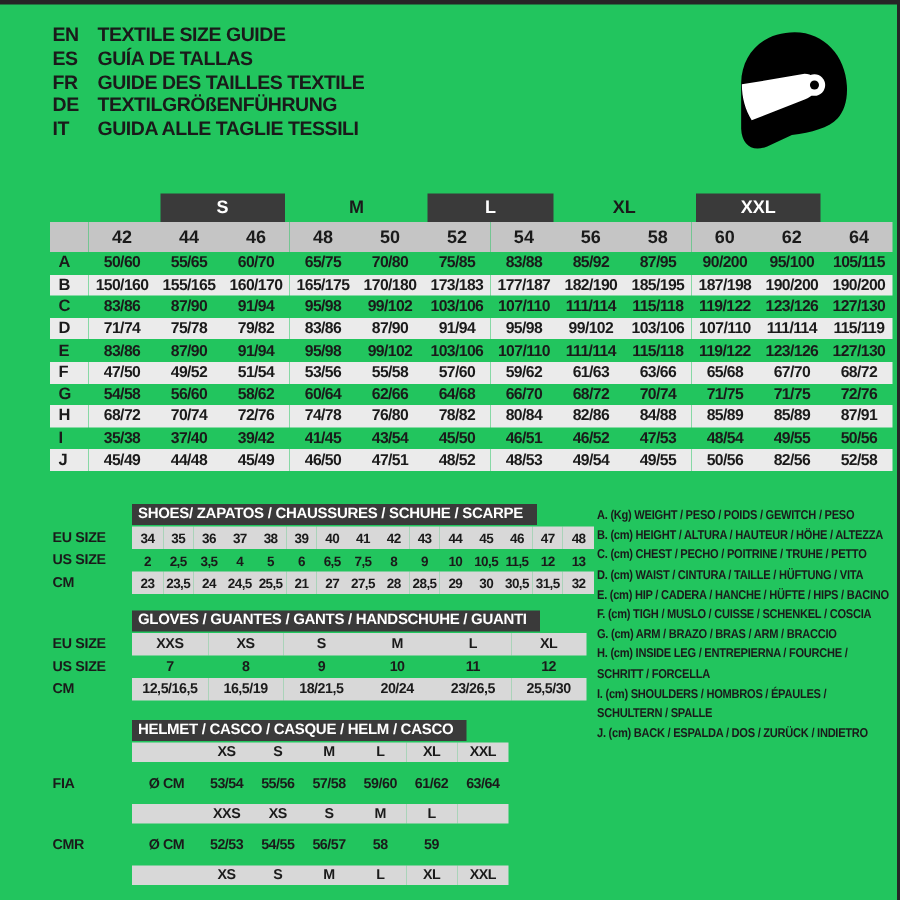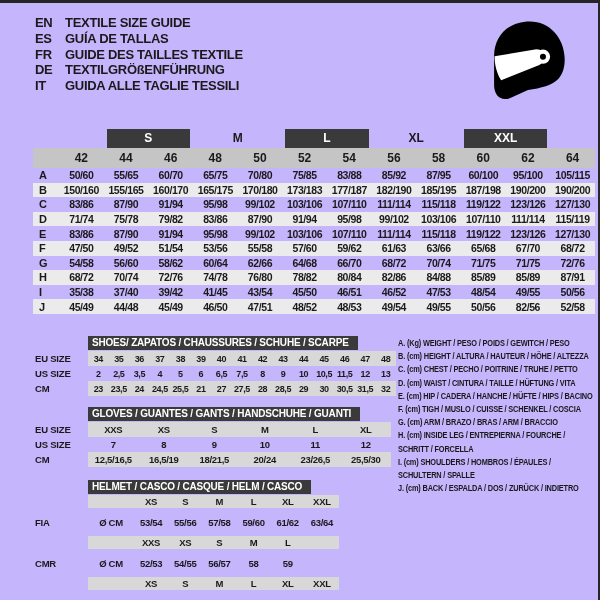--- a/index.html
+++ b/index.html
@@ -1,16 +1,16 @@
 <!DOCTYPE html>
 <html><head>
 <meta charset="utf-8">
 <style>
   html,body{margin:0;padding:0;background:#fff;}
-  .page{position:relative;width:600px;height:600px;background:#c4b5fd;overflow:hidden;
+  .page{position:relative;width:600px;height:600px;background:#22c55e;overflow:hidden;
         font-family:"Liberation Sans",sans-serif;color:#1a1a1a;box-sizing:border-box;
         border-top:3px solid #262626;border-right:2px solid #262626;}
   
   .lang-block{position:absolute;left:35px;top:12px;}
   .lang-row{display:flex;font-size:13px;font-weight:bold;line-height:15.8px;letter-spacing:-0.3px;white-space:nowrap;}
   .lang-code{width:30px;flex:0 0 30px;}
   .helmet-icon{position:absolute;top:10px;right:24px;width:94px;height:94px;}
   
   .textile{position:absolute;left:33px;top:124px;width:562px;border-collapse:collapse;table-layout:fixed;}
   .textile td{padding:0;margin:0;text-align:center;font-weight:bold;white-space:nowrap;overflow:hidden;}
@@ -119,21 +119,21 @@
           <td class="row-letter">A</td>
           <td class="val">50/60</td>
           <td class="val">55/65</td>
           <td class="val">60/70</td>
           <td class="val">65/75</td>
           <td class="val">70/80</td>
           <td class="val">75/85</td>
           <td class="val">83/88</td>
           <td class="val">85/92</td>
           <td class="val">87/95</td>
-          <td class="val">60/100</td>
+          <td class="val">90/200</td>
           <td class="val">95/100</td>
           <td class="val">105/115</td>
         </tr>
         <tr class="m-row zebra">
           <td class="row-letter">B</td>
           <td class="val">150/160</td>
           <td class="val">155/165</td>
           <td class="val">160/170</td>
           <td class="val">165/175</td>
           <td class="val">170/180</td>

